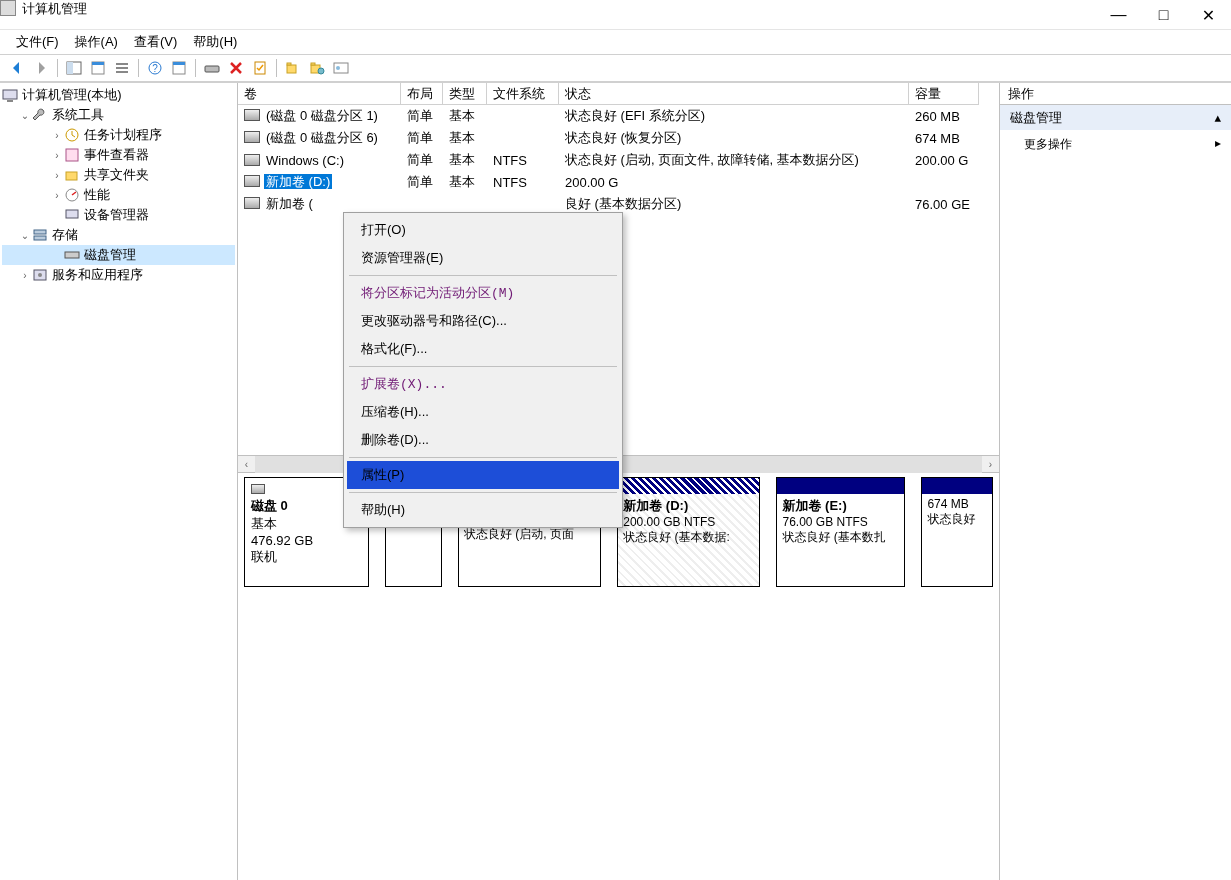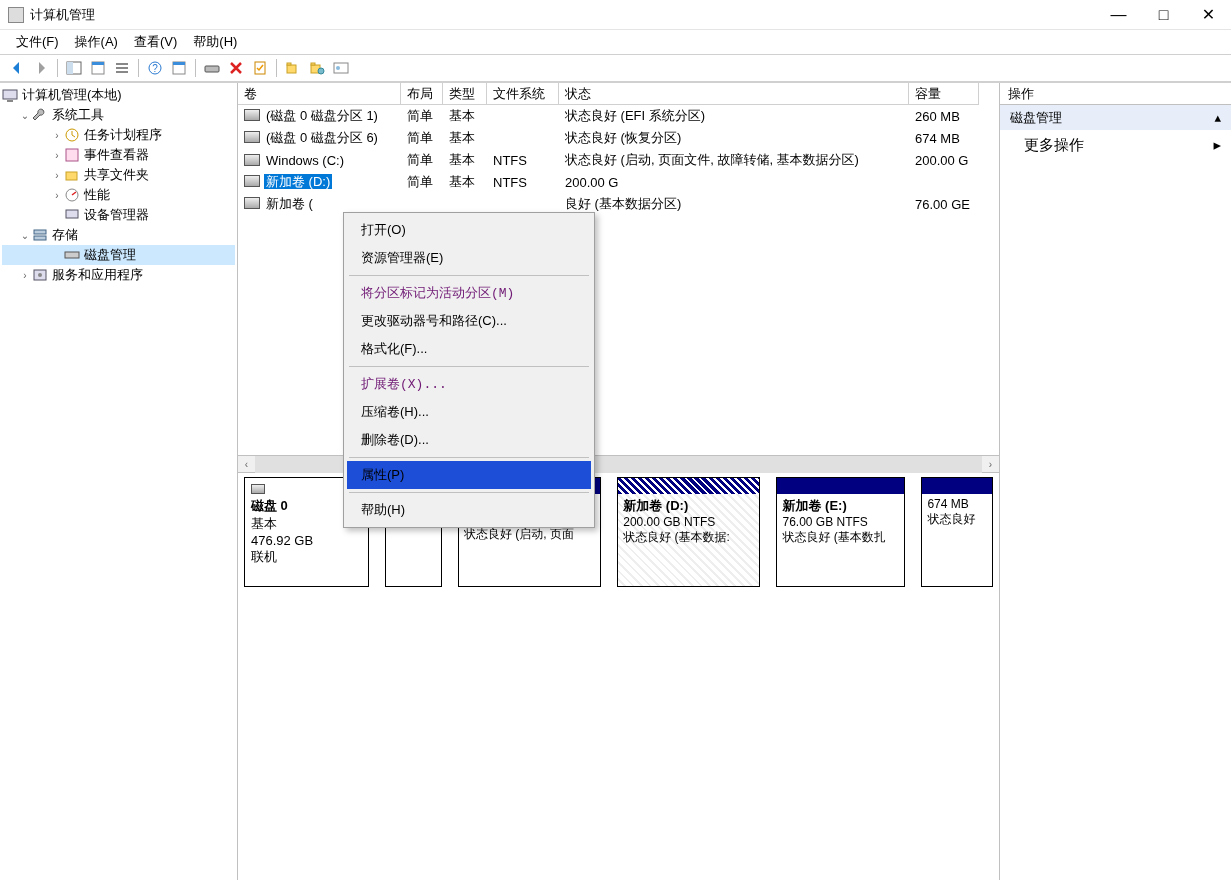--- a/index.html
+++ b/index.html
@@ -12,22 +12,21 @@
   display: flex;
   flex-direction: column;
   overflow: hidden;
 }
 
 
 .titlebar {
   height: 30px;
   background: #fff;
   display: flex;
-  align-items: center;
-  padding-left: 8px;
+  padding-left: 0;
   border-bottom: 1px solid #e5e5e5;
 }
 .titlebar-icon {
   width: 16px; height: 16px;
   margin-right: 6px;
   display: inline-block;
   background: #ddd;
   border: 1px solid #888;
 }
 .titlebar-title { font-size: 13px; flex: 1; }
@@ -216,31 +215,31 @@
   padding: 4px 10px;
   font-size: 13px;
   display:flex;
   align-items:center;
   justify-content:space-between;
   height: 26px;
   border-bottom: 1px solid #fff;
 }
 .actions-item {
   padding: 5px 10px 5px 24px;
-  font-size: 15px;
+  font-size: 12px;
   display:flex;
   justify-content:space-between;
 }
 
 
 .ctxmenu {
   position: absolute;
   left: 343px;
   top: 212px;
-  width: 252px;
+  width: 280px;
   background: #f0f0f0;
   border: 1px solid #a0a0a0;
   box-shadow: 3px 3px 6px rgba(0,0,0,0.25);
   padding: 3px;
   font-size: 13px;
 }
 .ctxmenu .mi {
   padding: 5px 14px;
   cursor: default;
 }

